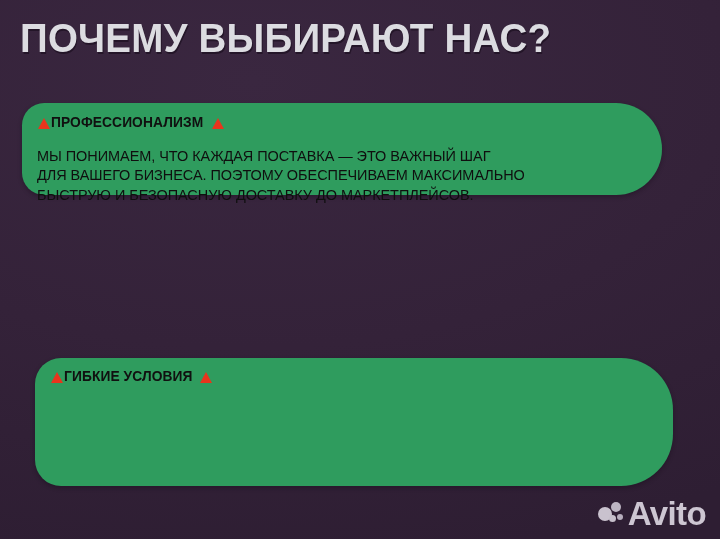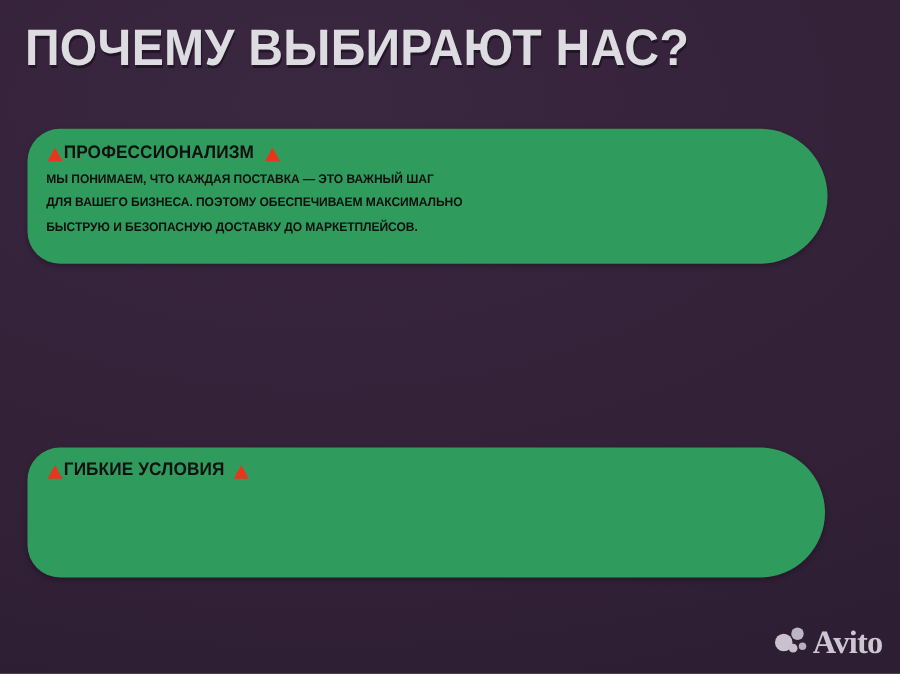--- a/index.html
+++ b/index.html
@@ -45,37 +45,37 @@
   .card {
     position: absolute;
     background: #2f9c5e;
     box-shadow: 0 2px 4px rgba(20,10,24,0.35);
     box-sizing: border-box;
   }
   #card-1 {
     left: 22px;
     top: 103px;
     width: 640px;
-    height: 108px;
+    height: 92px;
     border-radius: 26px 54px 54px 26px;
     padding: 10px 26px 0 15px;
   }
   #card-2 {
     left: 22px;
     top: 238px;
     width: 638px;
     height: 90px;
     border-radius: 26px 45px 45px 26px;
     padding: 9px 26px 0 15px;
   }
   #card-3 {
-    left: 22px;
+    left: 35px;
     top: 358px;
     width: 638px;
-    height: 104px;
+    height: 128px;
     border-radius: 26px 52px 52px 26px;
     padding: 9px 26px 5px 15px;
   }
 
   .card-heading {
     display: flex;
     align-items: center;
     gap: 0px;
     font-size: 14.5px;
     line-height: 19px;
@@ -95,24 +95,24 @@
     border-left: 6.5px solid transparent;
     border-right: 6.5px solid transparent;
     border-bottom: 11px solid #e8351d;
     margin: 0 1px;
     position: relative;
     top: 1px;
     flex: 0 0 auto;
   }
 
   .card-body {
-    margin-top: 2px;
-    font-size: 10px;
+    margin-top: 14px;
+    font-size: 15px;
     line-height: 19.4px;
-    font-weight: 700;
+    font-weight: 400;
     color: #0f0f0f;
     letter-spacing: -0.05px;
   }
   .card-body .line {
     transform: scaleX(0.965);
     transform-origin: left center;
     white-space: nowrap;
   }
 
   
@@ -133,26 +133,26 @@
   #avito-dots span {
     position: absolute;
     border-radius: 50%;
     display: block;
   }
   .dot-a { left: 0px;  top: 5px;  width: 14px; height: 14px; background: #c9c2ce; }
   .dot-b { left: 13px; top: 0px;  width: 10px; height: 10px; background: #bdb5c3; }
   .dot-c { left: 11px; top: 13px; width: 7px;  height: 7px;  background: #c6bfcb; }
   .dot-d { left: 19px; top: 12px; width: 6px;  height: 6px;  background: #b7aebd; }
   #avito-wordmark {
-    font-size: 26px;
+    font-size: 33px;
     line-height: 26px;
     font-weight: 700;
     color: #cdc6d2;
     letter-spacing: -0.6px;
-    font-family: Liberation Serif, serif;
+    font-family: Liberation Sans, sans-serif;
   }
 </style>
 </head>
 <body>
 
 <div id="slide">
 
   <div id="title">ПОЧЕМУ ВЫБИРАЮТ НАС?</div>
 
   <div class="card" id="card-1">

